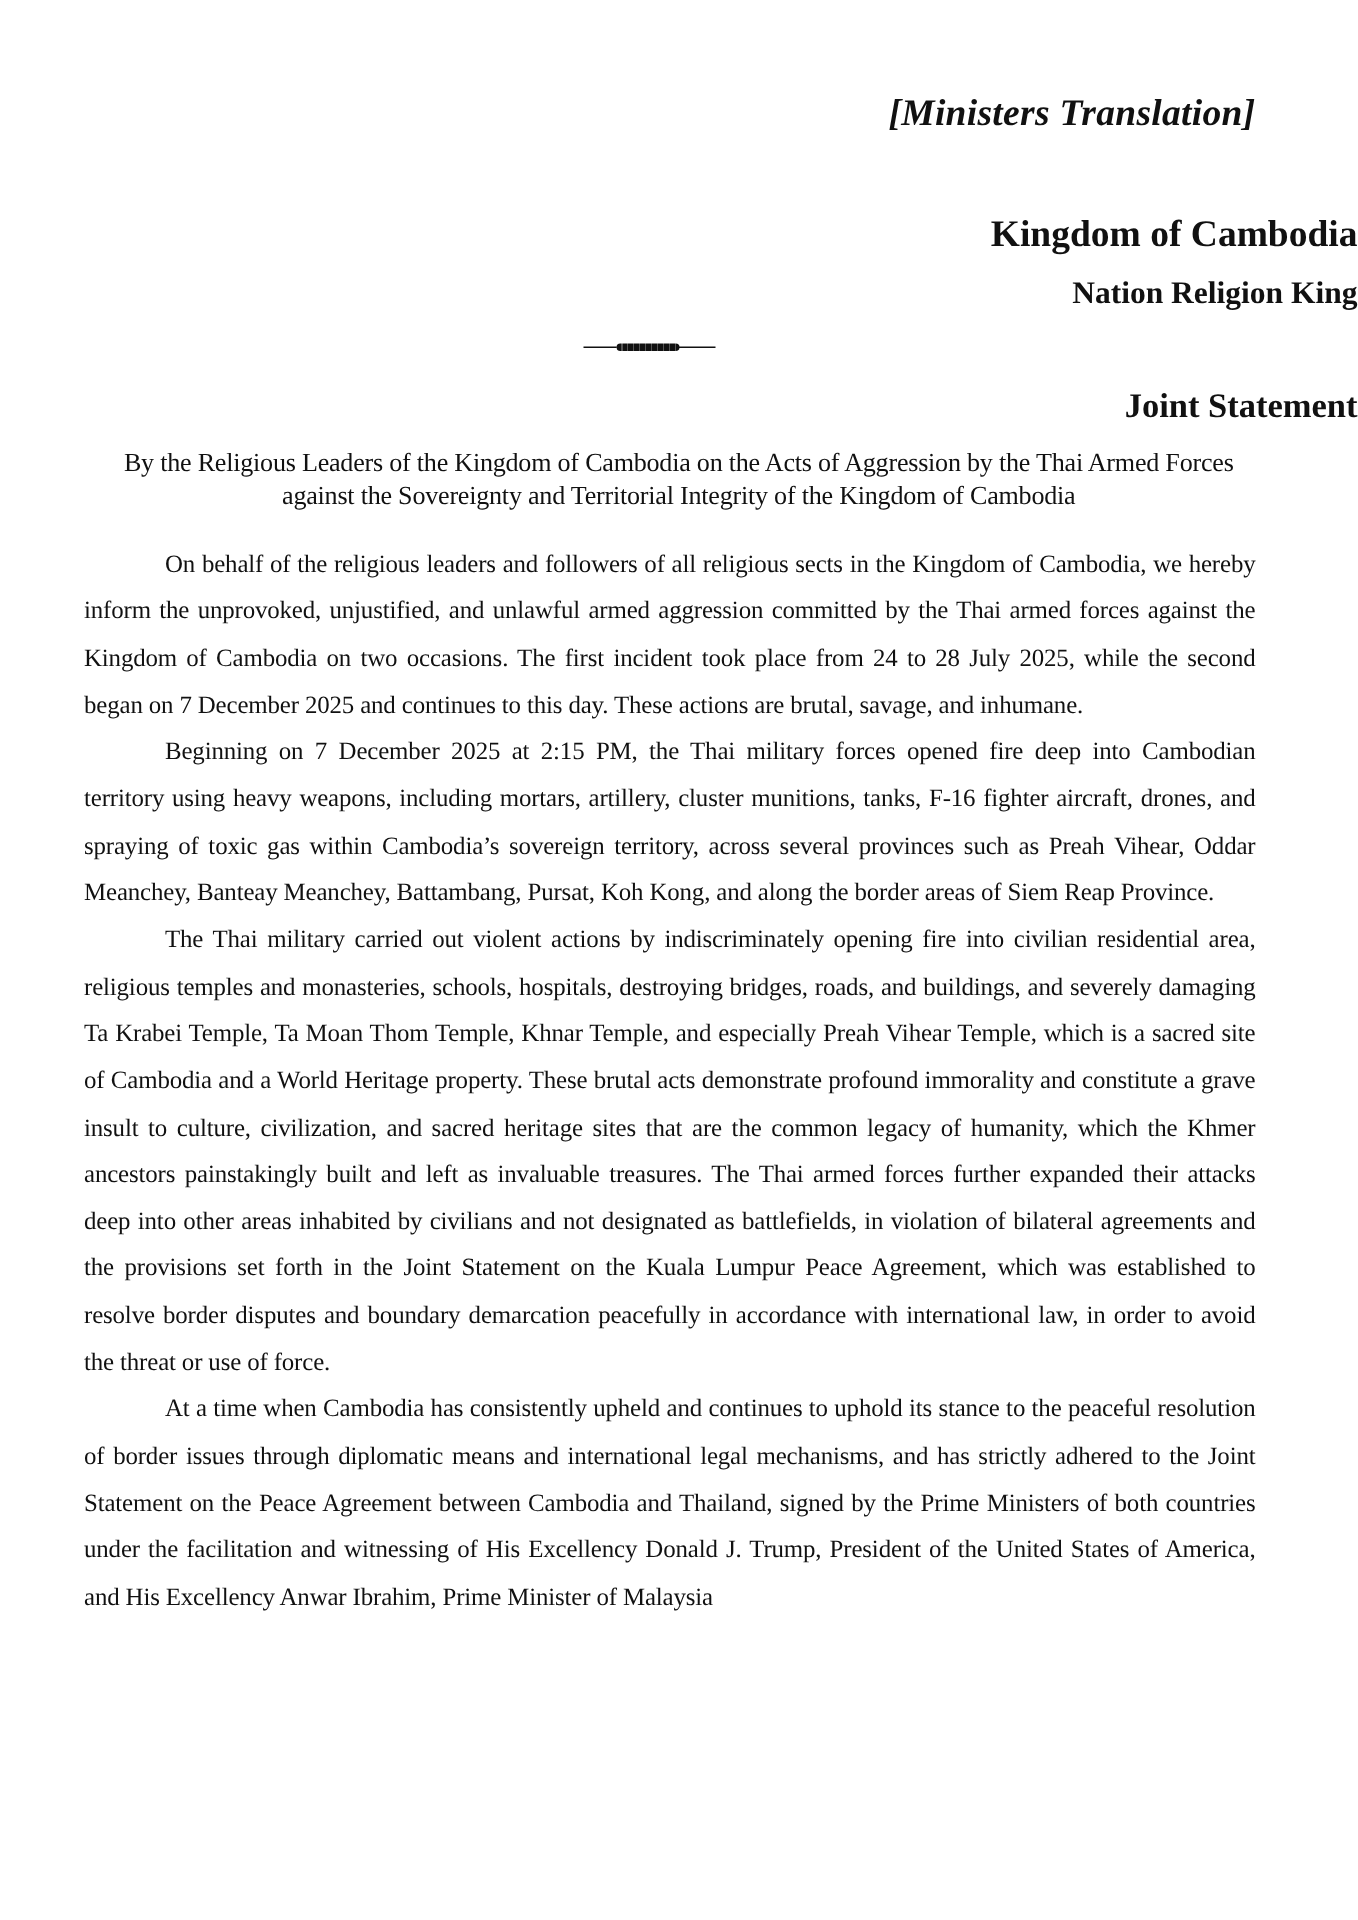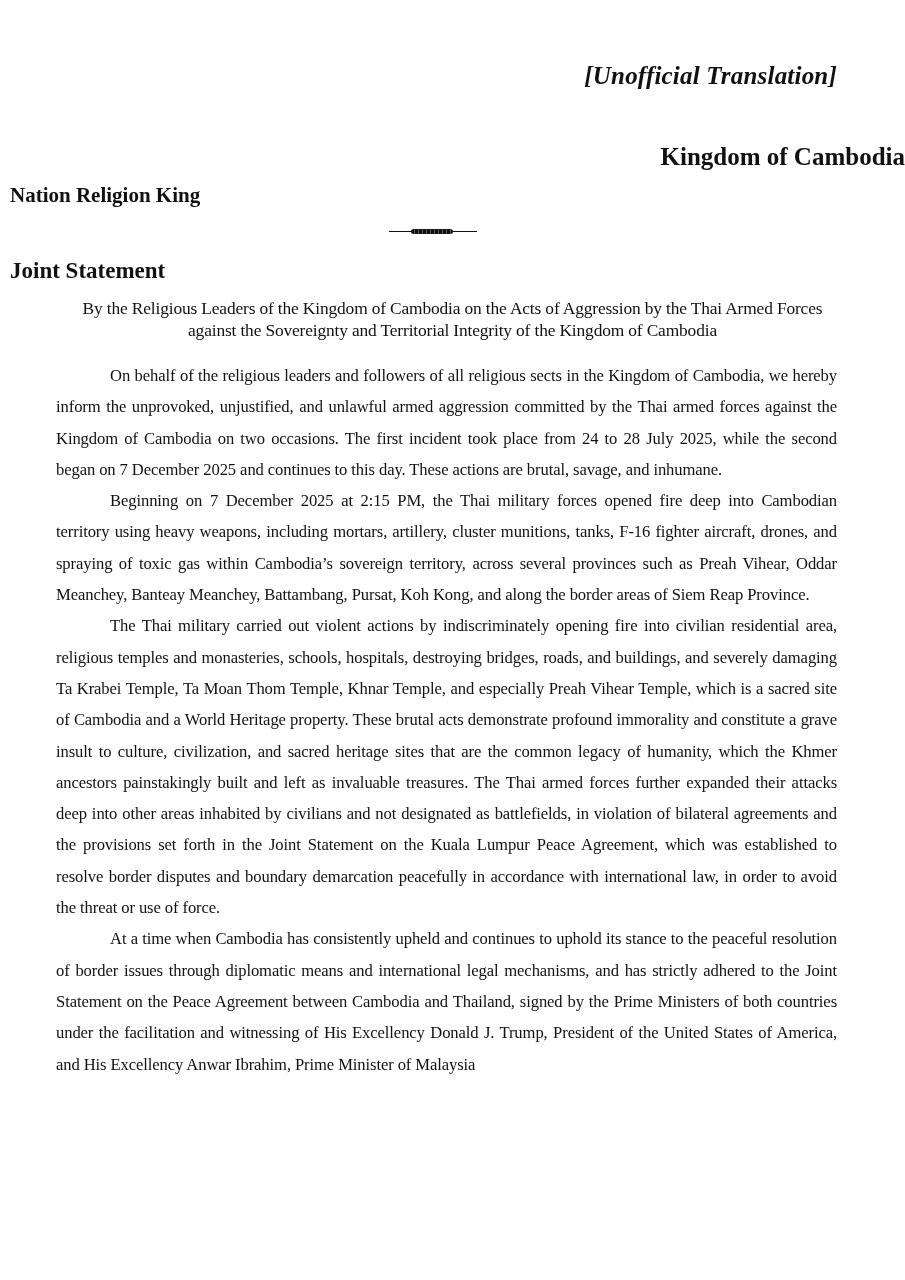--- a/index.html
+++ b/index.html
@@ -1,33 +1,33 @@
 <!DOCTYPE html>
 <html><head>
 <meta charset="utf-8">
 <style>
   html, body { margin: 0; padding: 0; background: #ffffff; }
   body { width: 905px; height: 1280px; position: relative; overflow: hidden; color: #111; font-family: "Liberation Serif", serif; }
   .page { position: absolute; left: 0; top: 0; width: 905px; height: 1280px; }
   .translation-note { position: absolute; right: 68px; top: 62px; font-size: 25px; font-weight: bold; font-style: italic; letter-spacing: 0.2px; }
   .kingdom { position: absolute; left: 0; right: 0; top: 143px; text-align: right; font-weight: bold; font-size: 25px; padding-left: 10px; }
-  .motto { position: absolute; left: 0; right: 0; top: 183px; text-align: left; font-weight: bold; font-size: 21px; padding-left: 10px; }
+  .motto { position: absolute; left: 0; right: 0; top: 183px; text-align: right; font-weight: bold; font-size: 21px; padding-left: 28px; }
   .ornament { position: absolute; left: 389px; top: 230px; width: 88px; height: 4px; }
   .ornament .line { position: absolute; left: 0; right: 0; top: 1px; height: 1.3px; background: #111; }
   .ornament .knot { position: absolute; left: 22px; width: 42px; top: -1px; height: 5px; background: repeating-linear-gradient(90deg, #111 0 3px, #555 3px 4px); border-radius: 3px; }
-  .title { position: absolute; left: 0; right: 0; top: 258px; text-align: left; font-weight: bold; font-size: 23px; padding-left: 10px; }
+  .title { position: absolute; left: 0; right: 0; top: 258px; text-align: right; font-weight: bold; font-size: 23px; padding-left: 10px; }
   .subtitle { position: absolute; left: 68px; right: 68px; top: 297px; text-align: center; font-weight: normal; font-size: 17.4px; line-height: 22px; letter-spacing: -0.15px; }
   .body { position: absolute; left: 56px; right: 68px; top: 360px; font-size: 16.6px; line-height: 31.3px; text-align: justify; letter-spacing: -0.1px; }
   .body p { margin: 0; text-indent: 54px; }
 </style>
 </head>
 <body>
 
 <div class="page">
-  <div class="translation-note">[Unofficial Translation]</div>
+  <div class="translation-note">[Ministers Translation]</div>
 
   <div class="kingdom">Kingdom of Cambodia</div>
   <div class="motto">Nation Religion King</div>
 
   <div class="ornament">
     <div class="line"></div>
     <div class="knot"></div>
   </div>
 
   <div class="title">Joint Statement</div>

